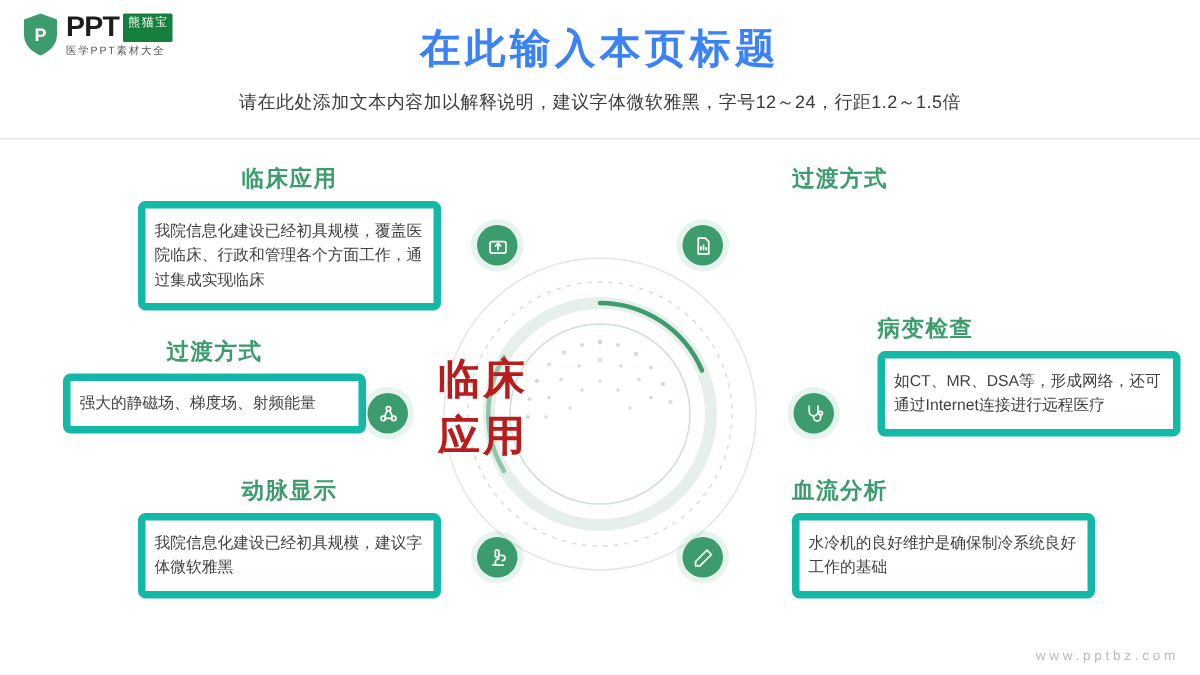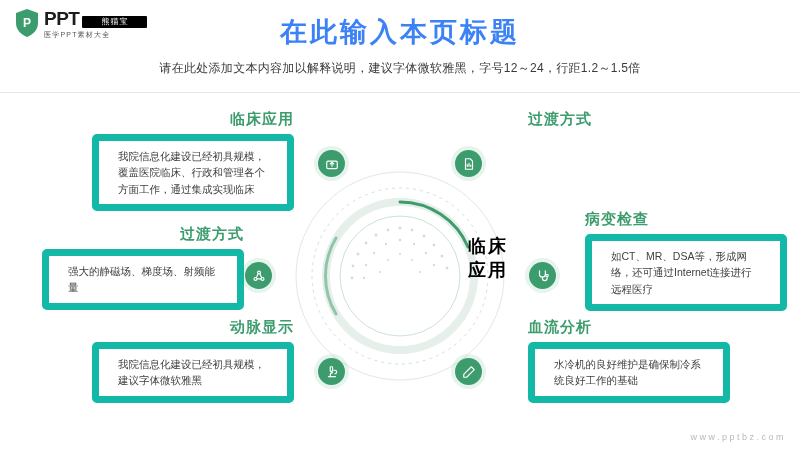--- a/index.html
+++ b/index.html
@@ -10,23 +10,23 @@
     overflow:hidden;
     position:relative;
   }
   .slide{position:absolute;inset:0;}
 
   
   .logo{position:absolute;left:14px;top:8px;display:flex;align-items:center;}
   .logo-shield{width:26px;height:30px;position:relative;}
   .logo-shield svg{display:block;}
   .logo-text{margin-left:4px;line-height:1;}
-  .logo-main{display:flex;align-items:flex-end;}
+  .logo-main{display:flex;}
   .logo-ppt{font-size:19px;font-weight:bold;color:#1d1d1d;letter-spacing:-0.5px;font-family:"Liberation Sans",sans-serif;}
-  .logo-badge{background:#000000;color:#fff;font-size:8px;padding:2px 19px;margin-left:3px;border-radius:1px;letter-spacing:1px;}
+  .logo-badge{background:#15803d;color:#fff;font-size:8px;padding:2px 3px;margin-left:3px;border-radius:1px;letter-spacing:1px;}
   .logo-sub{font-size:7px;color:#555;letter-spacing:1.2px;margin-top:3px;}
 
   
   .title{
     position:absolute;left:0;right:0;top:14px;text-align:center;
     font-size:27px;font-weight:bold;color:#3b82f6;letter-spacing:3px;
   }
   .subtitle{
     position:absolute;left:0;right:0;top:60px;text-align:center;
     font-size:12px;color:#3a3a3a;letter-spacing:0.3px;
@@ -34,37 +34,37 @@
   .rule{
     position:absolute;left:0;right:0;top:92px;height:1px;background:#e3e7e5;
   }
 
   
   .center{
     position:absolute;left:292px;top:168px;width:216px;height:216px;
   }
   .center svg{position:absolute;left:0;top:0;}
   .center-label{
-    position:absolute;left:0;right:0;top:66px;text-align:right;
-    color:#000000;font-size:18px;font-weight:bold;line-height:1.35;letter-spacing:2px;
+    position:absolute;left:0;right:0;top:66px;text-align:left;
+    color:#b91c1c;font-size:28px;font-weight:bold;line-height:1.35;letter-spacing:2px;
   }
 
   
   .item{position:absolute;width:202px;}
   .item .cap{
     font-size:15px;font-weight:bold;color:#3d9c6d;letter-spacing:1px;
     margin-bottom:5px;
   }
   .item .box{
-    border:7px solid #14b8a6;border-radius:5px;
-    padding:7px 19px;font-size:10.5px;color:#3f3f3f;line-height:1.55;
+    border:5px solid #14b8a6;border-radius:5px;
+    padding:7px 6px;font-size:10.5px;color:#3f3f3f;line-height:1.55;
     background:#ffffff;
   }
   .item.right .cap{text-align:left;}
-  .item.left .cap{text-align:right;}
+  .item.left .cap{text-align:center;}
 
   
   .icon-circle{
     position:absolute;width:27px;height:27px;border-radius:50%;
     background:#3d9c6d;display:flex;align-items:center;justify-content:center;
     box-shadow:0 0 0 4px rgba(61,156,109,0.12);
   }
   .icon-circle svg{display:block;}
 
   .footer{

